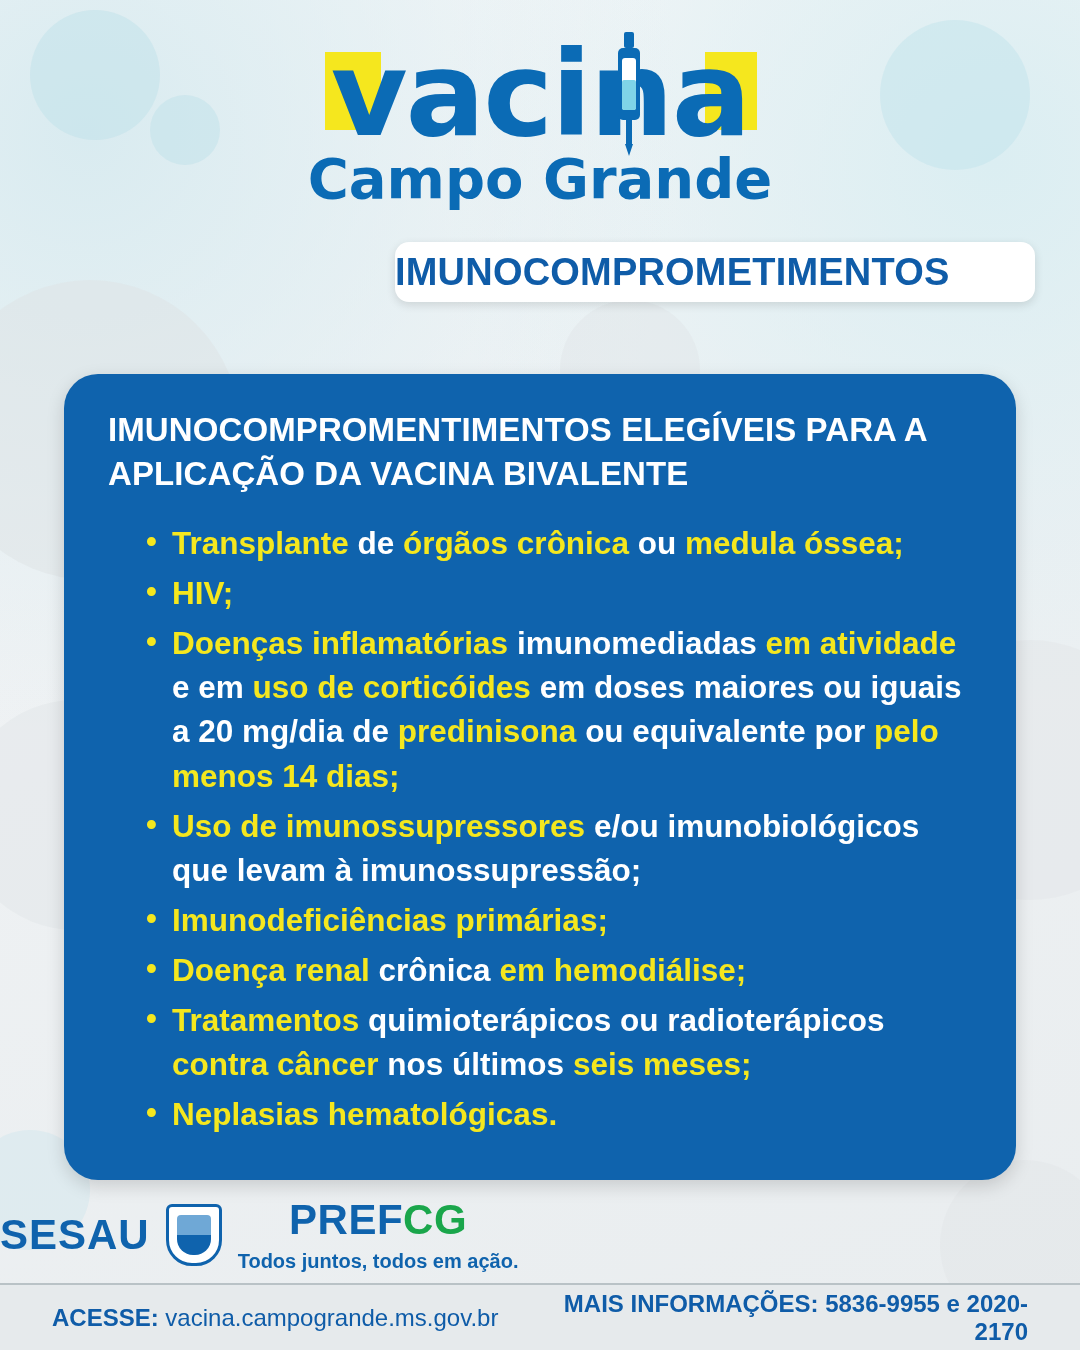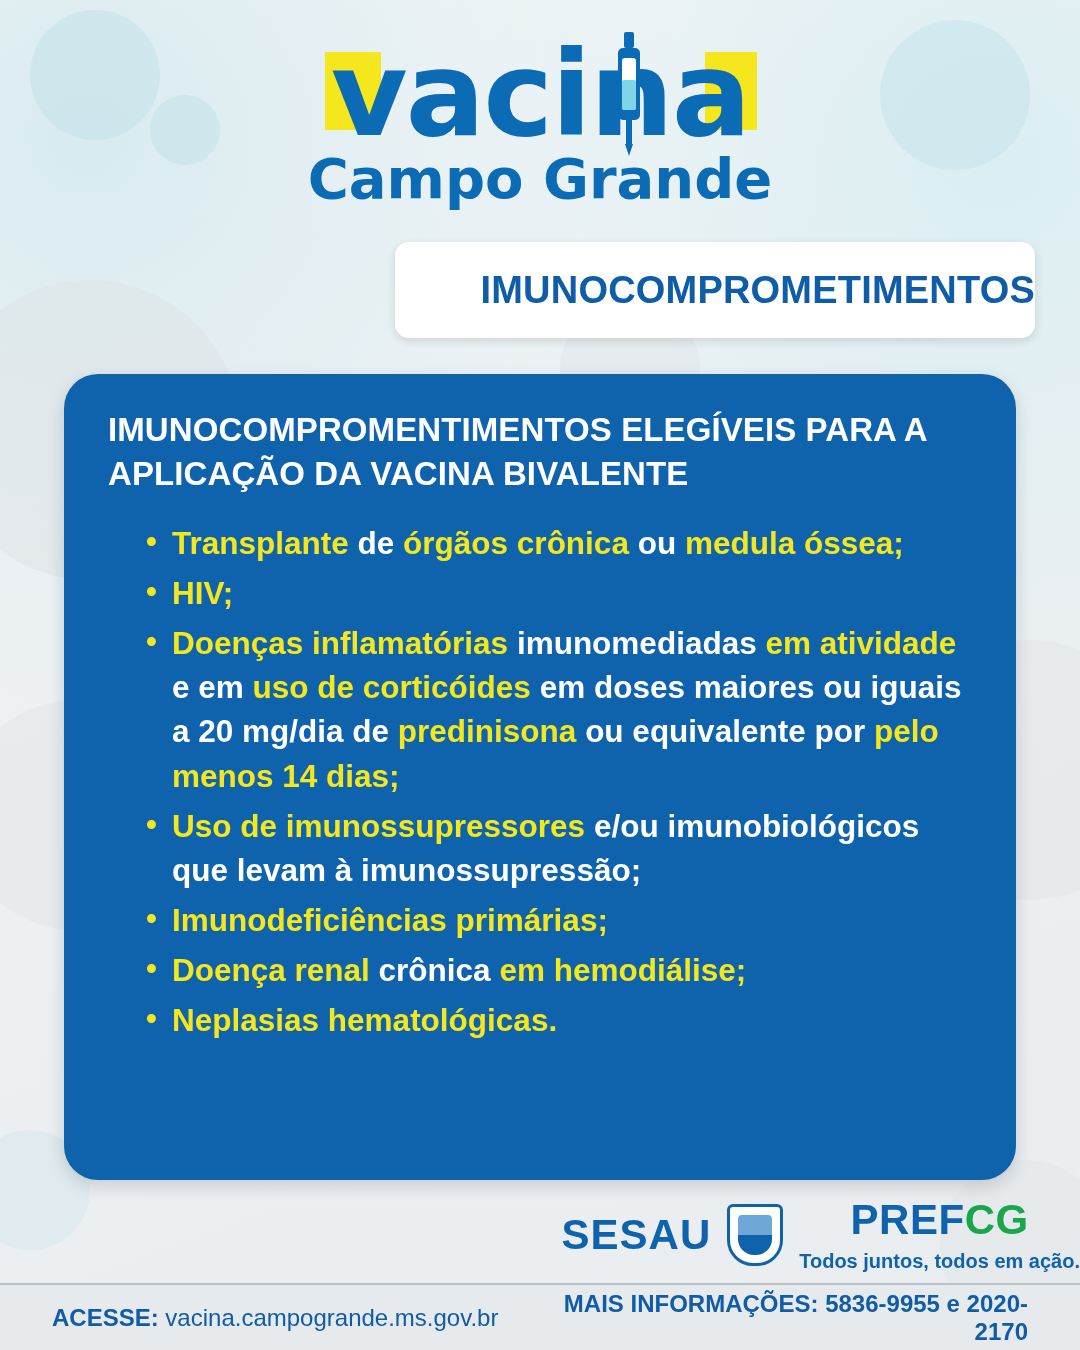--- a/index.html
+++ b/index.html
@@ -78,27 +78,27 @@
     letter-spacing: 0px;
     margin-top: -8px;
   }
 
   
   #title-band {
     position: absolute;
     left: 395px;
     top: 242px;
     width: 640px;
-    height: 96px;
+    height: 60px;
     background: #ffffff;
     border-radius: 14px;
     box-shadow: 0 3px 10px rgba(0,0,0,.12);
     display: flex;
     align-items: center;
-    justify-content: flex-end;
+    justify-content: flex-start;
   }
   #title-band-text {
     color: #0f5ca8;
     font-size: 38px;
     font-weight: bold;
     letter-spacing: .2px;
     font-family: "Liberation Sans", sans-serif;
   }
 
   
@@ -145,21 +145,21 @@
   }
   ul#bullets .y { color: #f5e71e; }
 
   
   #footer-logos {
     position: absolute;
     left: 0;
     top: 1196px;
     width: 100%;
     display: flex;
-    justify-content: flex-end;
+    justify-content: flex-start;
     align-items: center;
     gap: 16px;
   }
   #sesau {
     color: #0f63ad;
     font-size: 42px;
     font-weight: bold;
     letter-spacing: 1px;
     font-family: "Liberation Sans", sans-serif;
   }
@@ -260,20 +260,21 @@
 
   <div id="blue-card">
     <div id="card-heading">IMUNOCOMPROMENTIMENTOS ELEGÍVEIS PARA A APLICAÇÃO DA VACINA BIVALENTE</div>
     <ul id="bullets">
         <li><span class="y">Transplante </span><span>de </span><span class="y">órgãos crônica </span><span>ou </span><span class="y">medula óssea;</span></li>
         <li><span class="y">HIV;</span></li>
         <li><span class="y">Doenças inflamatórias </span><span>imunomediadas </span><span class="y">em atividade </span><span>e em </span><span class="y">uso de corticóides </span><span>em doses maiores ou iguais a 20 mg/dia de </span><span class="y">predinisona </span><span>ou equivalente por </span><span class="y">pelo menos 14 dias;</span></li>
         <li><span class="y">Uso de imunossupressores </span><span>e/ou imunobiológicos que levam à imunossupressão;</span></li>
         <li><span class="y">Imunodeficiências primárias;</span></li>
         <li><span class="y">Doença renal </span><span>crônica </span><span class="y">em hemodiálise;</span></li>
+        <li><span class="y">Tratamentos </span><span>quimioterápicos ou radioterápicos </span><span class="y">contra câncer </span><span>nos últimos </span><span class="y">seis meses;</span></li>
         <li><span class="y">Neplasias hematológicas.</span></li>
       </ul>
   </div>
 
   <div id="footer-logos">
     <div id="sesau">SESAU</div>
     <div id="brasao">
       <div class="inner"></div>
     </div>
     <div id="pref-wrap">

